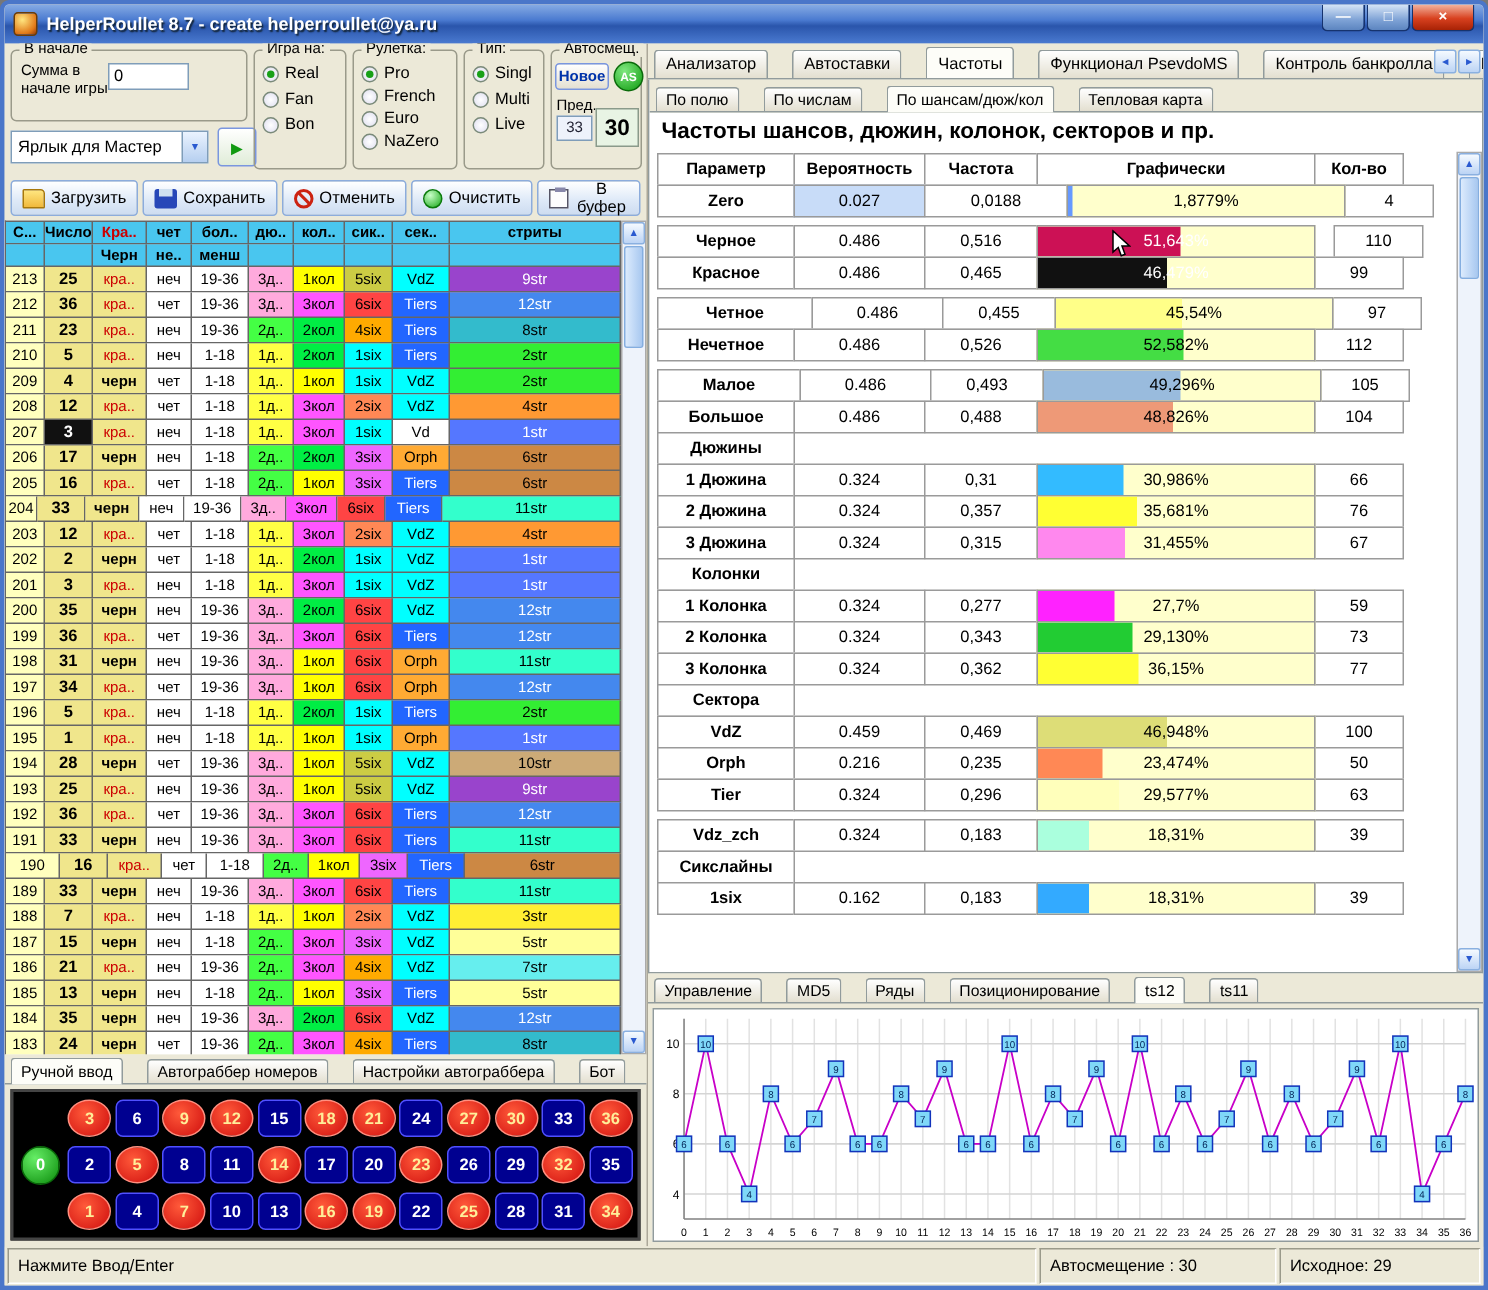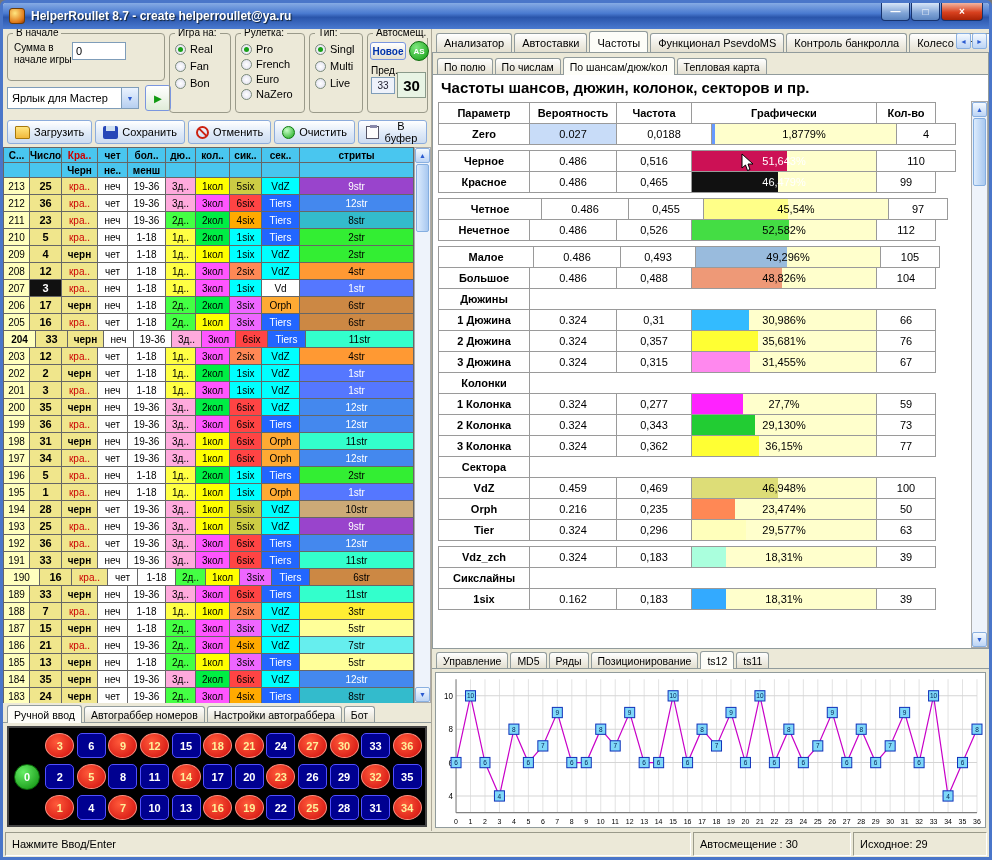--- a/index.html
+++ b/index.html
@@ -69,21 +69,21 @@
 .board-zone{flex:1;padding:3px 4px 4px;}
 .board{height:100%;background:#000;border:2px solid #444;display:flex;align-items:stretch;gap:3px;padding:3px;}
 .zero-col{width:30px;flex:0 0 30px;display:flex;align-items:center;justify-content:center;}
 .zero-chip{width:26px;height:26px;border-radius:50%;background:radial-gradient(circle at 35% 30%,#66ee66,#0a8a0a);border:1px solid #0a6a0a;color:#fff;font-weight:bold;font-size:11px;display:flex;align-items:center;justify-content:center;}
 .board-grid{flex:1;display:grid;grid-template-columns:repeat(12,1fr);gap:2px;}
 .bcell{display:flex;align-items:center;justify-content:center;}
 .chip{width:29px;height:25px;display:flex;align-items:center;justify-content:center;font-weight:bold;font-size:11px;color:#fff;}
 .chip.red{background:radial-gradient(circle at 40% 35%,#ff5a3a,#cf0d0d);border:1px solid #ff9080;border-radius:50%;color:#ffee99;}
 .chip.black{background:#000090;border:1px solid #5050ff;border-radius:5px;}
 
-.tabstrip{display:flex;align-items:flex-end;gap:2px;padding:2px 4px 0;position:relative;border-bottom:1px solid #919b9c;background:#ece9d8;}
+.tabstrip{display:flex;align-items:flex-end;gap:16px;padding:2px 4px 0;position:relative;border-bottom:1px solid #919b9c;background:#ece9d8;}
 .tab{height:19px;padding:0 7px;display:flex;align-items:center;font-size:11px;background:linear-gradient(#ffffff,#e3dfd0);border:1px solid #919b9c;border-bottom:none;border-radius:3px 3px 0 0;white-space:nowrap;}
 .tab.active{height:22px;background:#fdfdf8;margin-bottom:-1px;z-index:2;}
 .main-tabs{height:24px;flex:0 0 24px;overflow:hidden;}
 .tab-arrows{position:absolute;right:2px;top:4px;display:flex;gap:1px;z-index:5;}
 .tab-arrow{width:15px;height:16px;border:1px solid #8ab0e0;border-radius:2px;background:linear-gradient(#f5faff,#bcd4f5);color:#2a5ad0;font-size:7px;display:flex;align-items:center;justify-content:center;}
 .small-tabs .tab{height:16px;font-size:10.5px;padding:0 6px;}
 .small-tabs .tab.active{height:18px;}
 .bl-tabs.tabstrip{padding-top:2px;}
 
 .freq-panel{height:596px;flex:0 0 596px;border:1px solid #919b9c;border-top:none;background:#fff;display:flex;flex-direction:column;overflow:hidden;}
@@ -370,21 +370,21 @@
               <div class="scell" style="width: 36px; background: rgb(240, 230, 140); color: rgb(204, 0, 0);">кра..</div>
               <div class="scell" style="width: 30px; background: rgb(255, 255, 255);">чет</div>
               <div class="scell" style="width: 38px; background: rgb(255, 255, 255);">1-18</div>
               <div class="scell" style="width: 30px; background: rgb(68, 255, 68);">2д..</div>
               <div class="scell" style="width: 34px; background: rgb(255, 255, 0);">1кол</div>
               <div class="scell" style="width: 32px; background: rgb(238, 102, 255);">3six</div>
               <div class="scell" style="width: 38px; background: rgb(34, 102, 255); color: rgb(255, 255, 255);">Tiers</div>
               <div class="scell" style="flex: 1 1 0%; background: rgb(204, 136, 68);">6str</div>
             </div>
             <div class="srow">
-              <div class="scell c-spin" style="width: 32px; font-weight: bold;">204</div>
+              <div class="scell c-spin" style="width: 21px;">204</div>
               <div class="scell c-num" style="width: 32px;">33</div>
               <div class="scell" style="width: 36px; background: rgb(240, 230, 140); color: rgb(0, 0, 0); font-weight: bold;">черн</div>
               <div class="scell" style="width: 30px; background: rgb(255, 255, 255);">неч</div>
               <div class="scell" style="width: 38px; background: rgb(255, 255, 255);">19-36</div>
               <div class="scell" style="width: 30px; background: rgb(255, 170, 221);">3д..</div>
               <div class="scell" style="width: 34px; background: rgb(255, 85, 255);">3кол</div>
               <div class="scell" style="width: 32px; background: rgb(255, 68, 68);">6six</div>
               <div class="scell" style="width: 38px; background: rgb(34, 102, 255); color: rgb(255, 255, 255);">Tiers</div>
               <div class="scell" style="flex: 1 1 0%; background: rgb(51, 255, 204);">11str</div>
             </div>
@@ -820,21 +820,21 @@
               </div>
               <div class="fgap"></div>
               <div class="frow">
                 <div class="fcell fname" style="width: 92px;">Черное</div>
                 <div class="fcell fval" style="width: 88px;">0.486</div>
                 <div class="fcell fval" style="width: 76px;">0,516</div>
                 <div class="fcell fbar" style="width: 186px;">
                   <div class="barfill" style="width: 51.6%; background: rgb(204, 17, 85);"></div>
                   <div class="barlabel" style="color: rgb(255, 255, 255);">51,643%</div>
                 </div>
-                <div class="fcell fval" style="width: 80px;">110</div>
+                <div class="fcell fval" style="width: 60px; margin-left: 12px;">110</div>
               </div>
               <div class="frow">
                 <div class="fcell fname" style="width: 92px;">Красное</div>
                 <div class="fcell fval" style="width: 88px;">0.486</div>
                 <div class="fcell fval" style="width: 76px;">0,465</div>
                 <div class="fcell fbar" style="width: 186px;">
                   <div class="barfill" style="width: 46.5%; background: rgb(17, 17, 17);"></div>
                   <div class="barlabel" style="color: rgb(255, 255, 255);">46,479%</div>
                 </div>
                 <div class="fcell fval" style="width: 60px;">99</div>

